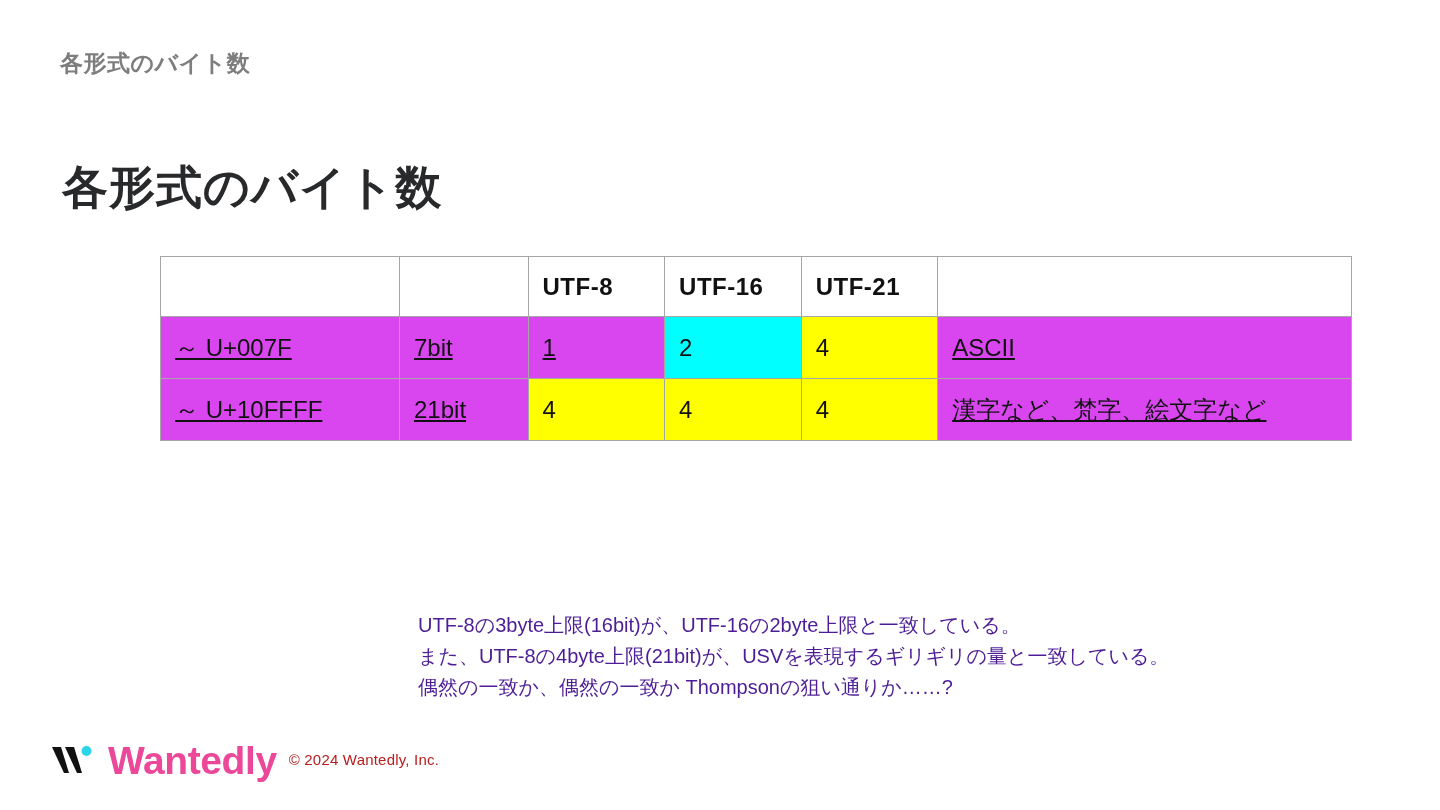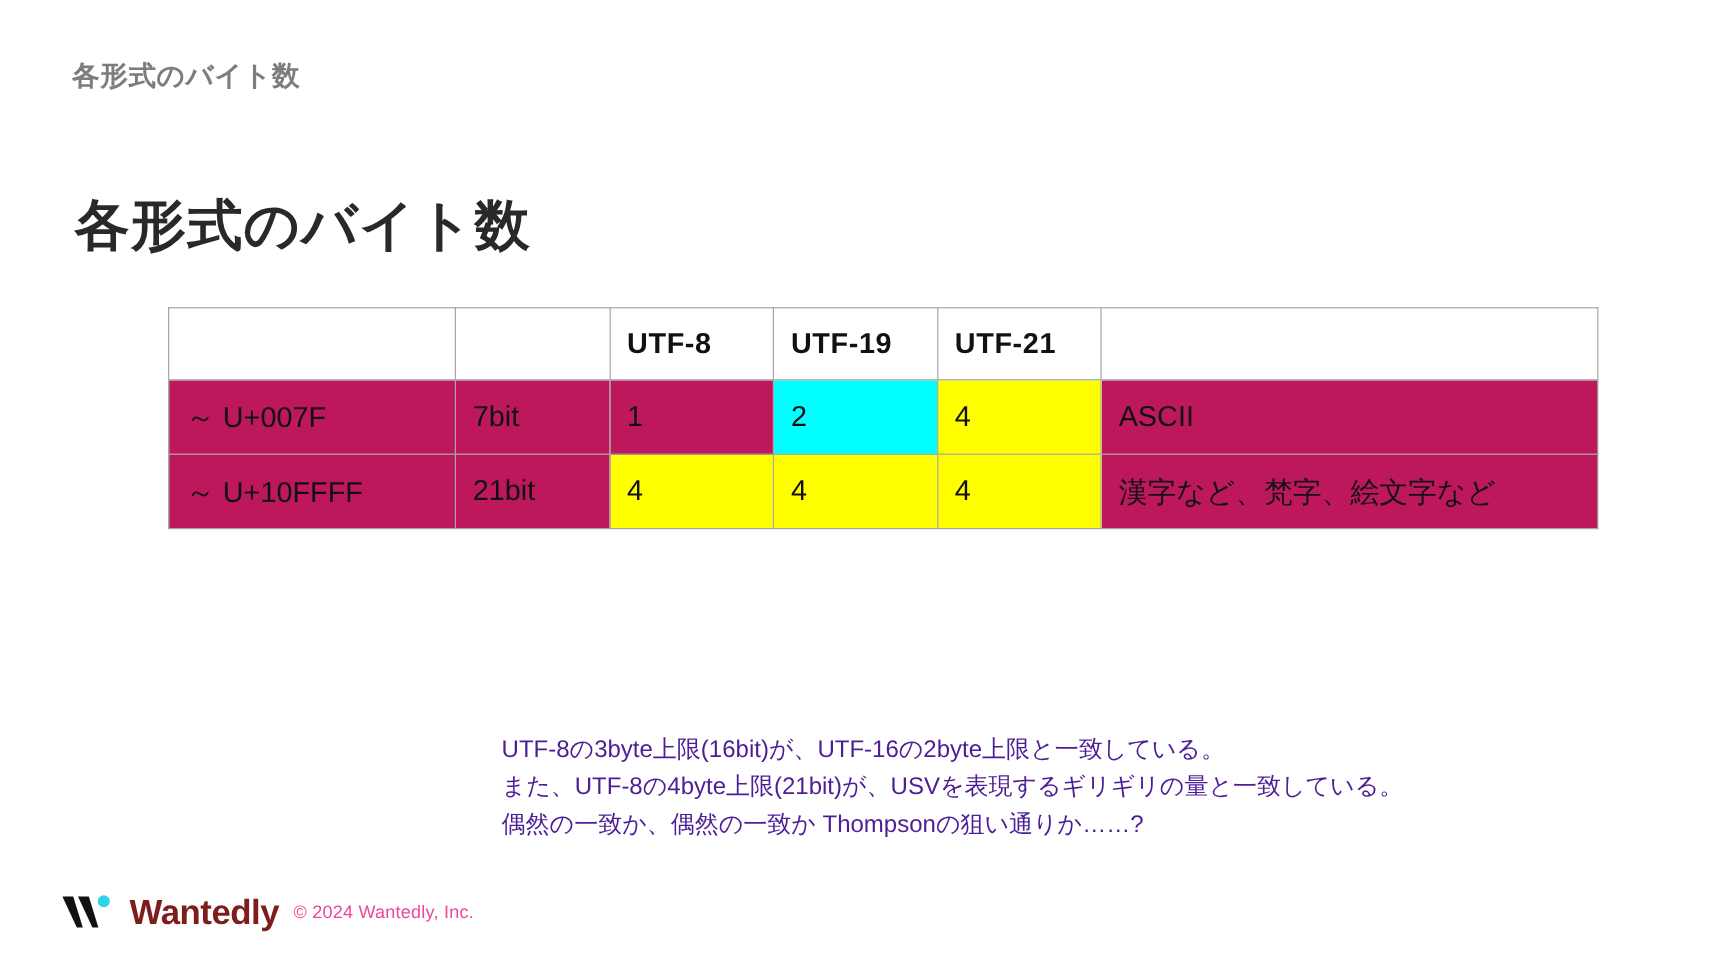--- a/index.html
+++ b/index.html
@@ -36,21 +36,21 @@
     font-size: 46px;
     font-weight: 700;
     letter-spacing: 1px;
     color: #27292b;
     white-space: nowrap;
   }
 
   
   #byte-table-wrap {
     position: absolute;
-    left: 140px;
+    left: 160px;
     top: 256px;
     width: 1192px;
   }
   table.byte-table {
     border-collapse: collapse;
     table-layout: fixed;
     width: 1192px;
   }
   table.byte-table td,
   table.byte-table th {
@@ -72,21 +72,21 @@
     font-size: 24px;
   }
   .col-range  { width: 238px; }
   .col-bits   { width: 128px; }
   .col-enc    { width: 136px; }
   .col-desc   { width: 412px; }
 
   .cell-cyan   { background-color: #00ffff; }
   .cell-yellow { background-color: #ffff00; }
   .cell-peach  { background-color: #fbe2cc; }
-  .cell-plain  { background-color: #be185d; }
+  .cell-plain  { background-color: #d946ef; text-decoration: underline; }
 
   
   #caption {
     position: absolute;
     left: 418px;
     top: 610px;
     font-size: 20px;
     line-height: 31px;
     color: #4c1d95;
     white-space: nowrap;
@@ -97,30 +97,30 @@
   #footer {
     position: absolute;
     left: 52px;
     bottom: 30px;
     display: flex;
     align-items: center;
     gap: 12px;
   }
   #logo-mark { display: block; }
   #logo-wordmark {
-    font-size: 29px;
+    font-size: 39px;
     font-weight: 700;
     letter-spacing: -0.4px;
-    color: #7f1d1d;
+    color: #ec4899;
     line-height: 1;
     margin-left: -2px;
   }
   #copyright {
     font-size: 15px;
-    color: #ec4899;
+    color: #b91c1c;
     letter-spacing: 0.2px;
     padding-bottom: 2px;
   }
 </style>
 </head>
 <body>
 
 <div id="slide-header">各形式のバイト数</div>
 
 <div id="slide-title">各形式のバイト数</div>
@@ -133,21 +133,21 @@
       <col class="col-enc">
       <col class="col-enc">
       <col class="col-enc">
       <col class="col-desc">
     </colgroup>
     <thead>
       <tr>
         <th></th>
         <th></th>
         <th>UTF-8</th>
-        <th>UTF-19</th>
+        <th>UTF-16</th>
         <th>UTF-21</th>
         <th></th>
       </tr>
     </thead>
     <tbody id="byte-table-body">
         <tr>
           <td class="cell-plain">～ U+007F</td>
           <td class="cell-plain">7bit</td>
           <td class="cell-plain">1</td>
           <td class="cell-cyan">2</td>

